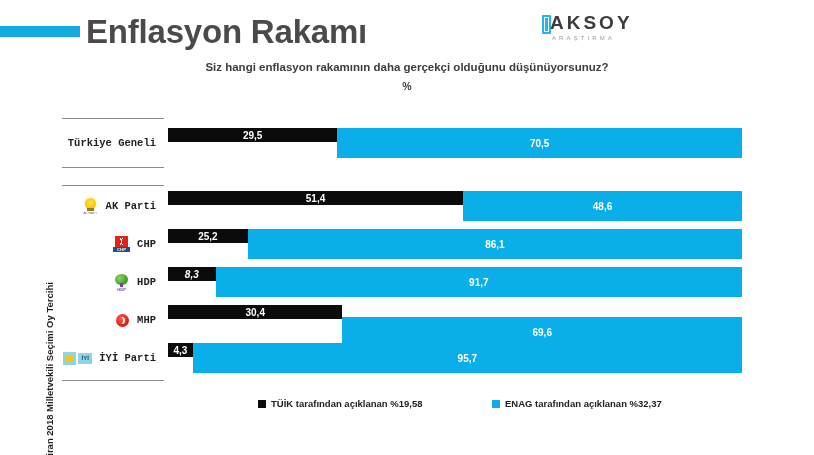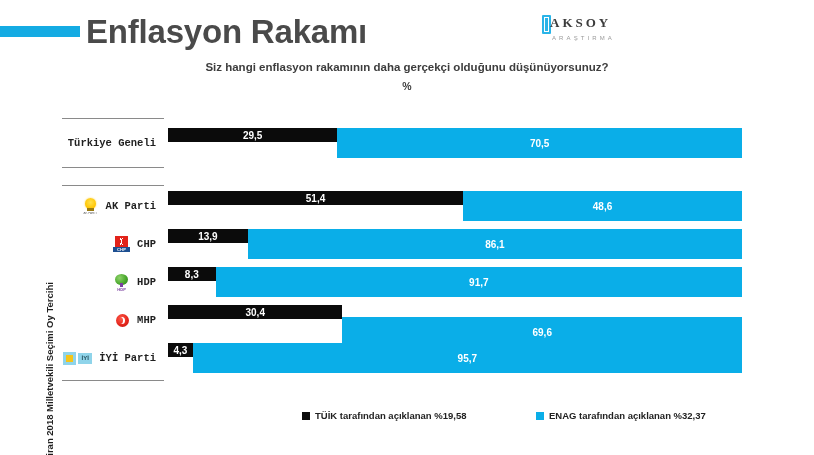--- a/index.html
+++ b/index.html
@@ -56,26 +56,25 @@
     content: "";
     position: absolute;
     left: 2px; top: 2px;
     width: 5px; height: 15px;
     border: 1px solid #ffffff;
     box-sizing: border-box;
   }
   .logo-main {
     position: absolute;
     left: 8px; top: 0;
-    font-size: 13px;
+    font-size: 19px;
     font-weight: 700;
     letter-spacing: 3px;
     color: #3c3c3c;
     line-height: 22px;
-    font-family: Liberation Serif, serif;
   }
   .logo-sub {
     position: absolute;
     left: 10px; top: 22px;
     font-size: 6px;
     letter-spacing: 3.1px;
     color: #9a9a9a;
     line-height: 8px;
   }
 
@@ -320,29 +319,28 @@
   }
 
   
   .legend {
     position: absolute;
     left: 0; top: 398px;
     width: 814px; height: 18px;
   }
   .legend-item {
     position: absolute;
-    top: 12px;
+    top: 0;
     display: flex;
     align-items: center;
     gap: 5px;
     font-size: 9.5px;
     font-weight: 700;
     color: #222222;
     white-space: nowrap;
-    margin-left: 44px;
   }
   .legend-item.black { left: 258px; }
   .legend-item.blue { left: 492px; }
   .legend-swatch {
     width: 8px; height: 8px;
     flex: 0 0 auto;
   }
   .legend-swatch.k { background: #0b0b0b; }
   .legend-swatch.b { background: #0aaee8; }
 </style>
@@ -411,39 +409,39 @@
       <div class="row-label">
         <span class="plogo plogo-chp">
           <span class="flag"></span>
           <span class="arrows"></span>
           <span class="band">CHP</span>
         </span>
         <span class="row-label-text">CHP</span>
       </div>
       <div class="bar-track">
         <div class="seg-black" style="width:13.9%;">
-          <span class="seg-val">13,9</span>
+          <span class="seg-val">25,2</span>
         </div>
         <div class="seg-blue" style="left:13.9%;width:86.1%;">
           <span class="seg-val">86,1</span>
         </div>
       </div>
     </div>
 
     <div class="row" style="top:82px;">
       <div class="row-label">
         <span class="plogo plogo-hdp">
           <span class="tree"></span>
           <span class="trunk"></span>
           <span class="cap">HDP</span>
         </span>
         <span class="row-label-text">HDP</span>
       </div>
       <div class="bar-track">
-        <div class="seg-black" style="width:8.3%;">
+        <div class="seg-black" style="width:8.3%;font-style:italic;">
           <span class="seg-val">8,3</span>
         </div>
         <div class="seg-blue" style="left:8.3%;width:91.7%;">
           <span class="seg-val">91,7</span>
         </div>
       </div>
     </div>
 
     <div class="row" style="top:120px;">
       <div class="row-label">

